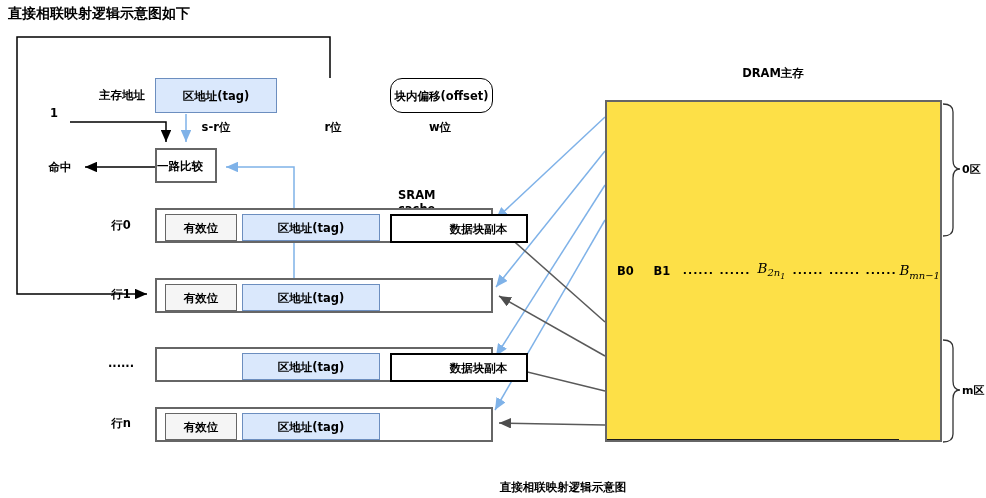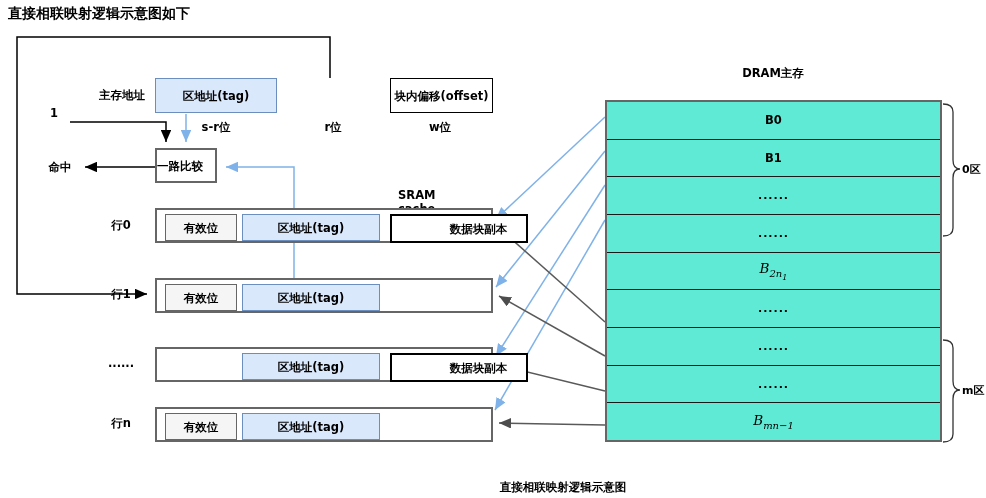--- a/index.html
+++ b/index.html
@@ -16,21 +16,21 @@
   .fieldbox.tagf{border:1.5px solid #6c8ebf;background:#dae8fc;}
   .cmp{border:2px solid #666;background:#fff;display:flex;align-items:center;justify-content:flex-start;}
   .cacherow{border:2px solid #666;background:#fff;}
   .validbox{position:absolute;left:8px;top:4px;width:70px;height:25px;border:1px solid #666;background:#f5f5f5;
     display:flex;align-items:center;justify-content:center;}
   .tagbox{position:absolute;left:85px;top:4px;width:136px;height:25px;border:1px solid #6c8ebf;background:#dae8fc;
     display:flex;align-items:center;justify-content:center;}
   .datbox{position:absolute;left:233px;top:4px;width:95px;height:25px;border:2px solid #000;background:#fff;
     display:flex;align-items:center;justify-content:center;padding-left:39px;}
   .rowlbl{width:46px;text-align:center;}
-  .drambox{border:2px solid #666;background:#5eead4;display:flex;flex-direction:column;}
+  .drambox{border:2px solid #666;background:#fde047;display:flex;flex-direction:row;}
   .dramrow{flex:1;border-bottom:1px solid #1a1a1a;display:flex;align-items:center;justify-content:center;}
   .dramrow:last-child{border-bottom:none;}
   .blk-bold{font-size:11.5px;font-weight:bold;}
   .dots{font-size:11px;font-weight:bold;letter-spacing:1px;}
   .blk-math{font-family:"DejaVu Serif",serif;font-style:italic;font-size:13.5px;}
   .blk-math sub{font-size:10px;font-style:italic;}
   .blk-math sub sub{font-size:8px;}
   .zonelbl{font-size:11px;font-weight:bold;}
 </style>
 </head>
@@ -81,21 +81,21 @@
     </g>
   </svg>
 
   <div class="abs title" style="left:8px;top:5px;">直接相联映射逻辑示意图如下</div>
 
   <div class="abs lbl" style="left:60px;top:88px;width:85px;text-align:right;">主存地址</div>
 
   <div class="abs fieldbox tagf lbl" style="left:155px;top:78px;width:122px;height:35px;">
     <span>区地址(tag)</span>
   </div>
-  <div class="abs fieldbox lbl" style="left:390px;top:78px;width:103px;height:35px;">
+  <div class="abs fieldbox lbl" style="left:390px;top:78px;width:103px;height:35px;border-radius:12px;">
     <span>块内偏移(offset)</span>
   </div>
 
   <div class="abs lbl" style="left:186px;top:120px;width:60px;text-align:center;">s-r位</div>
   <div class="abs lbl" style="left:303px;top:120px;width:60px;text-align:center;">r位</div>
   <div class="abs lbl" style="left:410px;top:120px;width:60px;text-align:center;">w位</div>
 
   <div class="abs lbl" style="left:50px;top:106px;">1</div>
 
   <div class="abs cmp lbl" style="left:155px;top:148px;width:62px;height:35px;">

